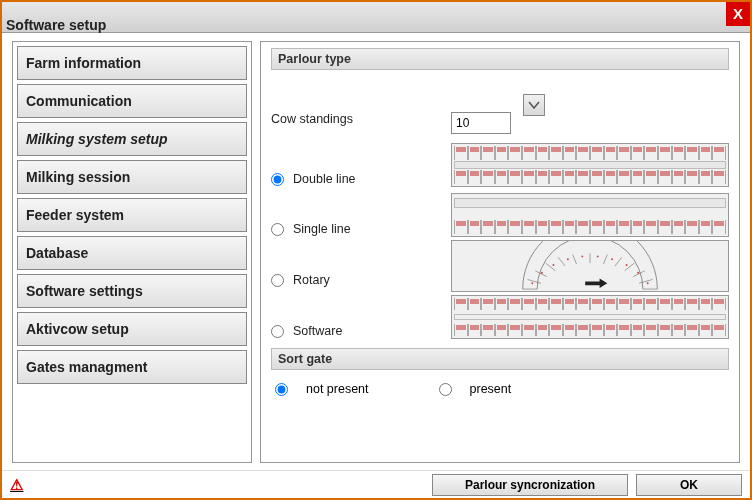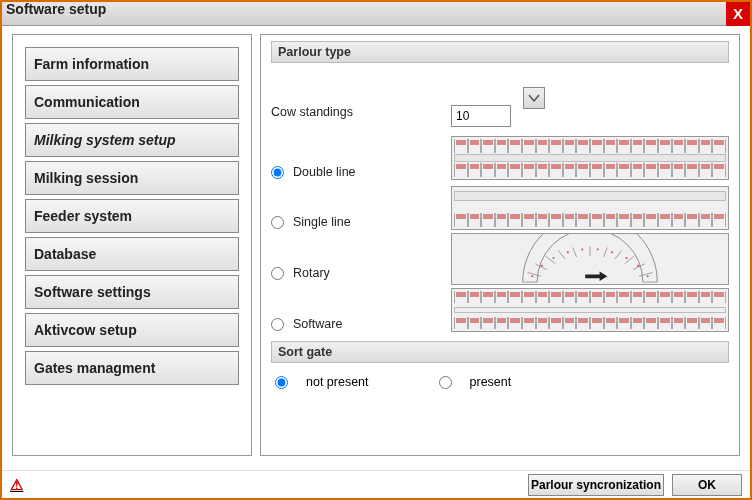--- a/index.html
+++ b/index.html
@@ -1,40 +1,40 @@
 <!DOCTYPE html>
 <html><head>
 <meta charset="utf-8">
 <style>
   * { box-sizing: border-box; margin: 0; padding: 0; }
   body { font-family: Arial, sans-serif; font-size: 12px; background: #fff; overflow: hidden; }
   .window { width: 752px; height: 500px; border: 2px solid #d96c00; position: relative; background: #fff; }
-  .titlebar { height: 24px; background: linear-gradient(#e8e8e8,#d0d0d0); display: flex; align-items: flex-end; padding: 8px 4px; border-bottom: 1px solid #999; }
+  .titlebar { height: 24px; background: linear-gradient(#e8e8e8,#d0d0d0); display: flex; align-items: flex-start; padding: 15px 4px; border-bottom: 1px solid #999; }
   .title { font-weight: bold; font-size: 14px; color: #222; }
   .close-btn { position: absolute; right: 0; top: 0; width: 24px; height: 24px; background: #d90000; color: #fff; font-weight: bold; text-align: center; line-height: 24px; font-size: 15px; cursor: pointer; }
   .content { display: flex; padding: 8px 10px; height: 438px; gap: 8px; }
-  .nav { width: 240px; display: flex; flex-direction: column; gap: 4px; border: 1px solid #999; padding: 12px; background: #fff; }
+  .nav { width: 240px; display: flex; flex-direction: column; gap: 4px; border: 1px solid #999; padding: 4px; background: #fff; }
   .nav-item { height: 34px; display: flex; align-items: center; padding: 0 8px; border: 1px solid #888; background: linear-gradient(#f6f6f6,#e0e0e0); font-weight: bold; font-size: 14px; color: #222; cursor: pointer; }
   .nav-item.active { font-style: italic; }
   .main { flex: 1; border: 1px solid #999; padding: 6px 10px; background: #fff; overflow: hidden; }
   .section-header { height: 22px; display: flex; align-items: center; padding: 0 6px; background: linear-gradient(#f0f0f0,#dcdcdc); font-weight: bold; font-size: 12.5px; color: #333; border: 1px solid #bbb; margin-bottom: 6px; }
   .row { display: flex; align-items: center; min-height: 50px; gap: 10px; }
   .row-top { min-height: 30px; margin-bottom: 6px; }
   .label-col { width: 170px; font-size: 12.5px; color: #222; display: flex; align-items: center; gap: 5px; margin-top: 28px; }
   .label-col input[type=radio] { margin-right: 4px; }
   .select-box { width: 60px; height: 22px; border: 1px solid #888; display: flex; align-items: center; padding: 0 4px; font-size: 12px; background: #fff; margin-top: 36px; }
   .select-btn { width: 22px; height: 22px; border: 1px solid #888; background: linear-gradient(#f0f0f0,#d8d8d8); display: flex; align-items: center; justify-content: center; cursor: pointer; margin-left: 2px; }
   .diagram { flex: 1; height: 44px; border: 1px solid #999; background: #f0f0f0; position: relative; overflow: hidden; }
   .diagram.tall { height: 52px; }
   .footer { position: absolute; bottom: 0; left: 0; right: 0; height: 28px; display: flex; align-items: center; padding: 0 8px; border-top: 1px solid #ddd; background: #fff; }
   .warning { display: flex; align-items: center; gap: 6px; font-size: 12px; font-weight: bold; text-decoration: underline; color: #000; }
   .warn-icon { color: #d00; font-size: 15px; text-decoration: none; display: inline-block; }
   .footer-buttons { margin-left: auto; display: flex; gap: 8px; }
-  .btn { height: 22px; display: inline-flex; align-items: center; justify-content: center; padding: 0 2px; border: 1px solid #888; background: linear-gradient(#f6f6f6,#dedede); font-weight: bold; font-size: 12px; cursor: pointer; }
-  .btn.ok { width: 70px; }
+  .btn { height: 22px; display: inline-flex; align-items: center; justify-content: center; padding: 0 32px; border: 1px solid #888; background: linear-gradient(#f6f6f6,#dedede); font-weight: bold; font-size: 12px; cursor: pointer; }
+  .btn.ok { width: 106px; }
   .sort-row { display: flex; gap: 70px; padding: 6px 4px; font-size: 12.5px; }
   .sort-row label { display: flex; align-items: center; gap: 18px; }
   
   .dl-top, .dl-bot { position: absolute; left: 2px; right: 2px; height: 14px; }
   .dl-top { top: 2px; }
   .dl-bot { bottom: 2px; }
   .stall-row { display: flex; height: 100%; gap: 0; }
   .stall { flex: 1; border-left: 1px solid #aaa; border-right: 1px solid #aaa; position: relative; }
   .stall::before { content:""; position:absolute; top:1px; left:1px; right:1px; height:5px; background:#d98888; }
   .lane { position:absolute; left:2px; right:2px; height:8px; background:#e8e8e8; border:1px solid #bbb; top:50%; transform:translateY(-50%); }

